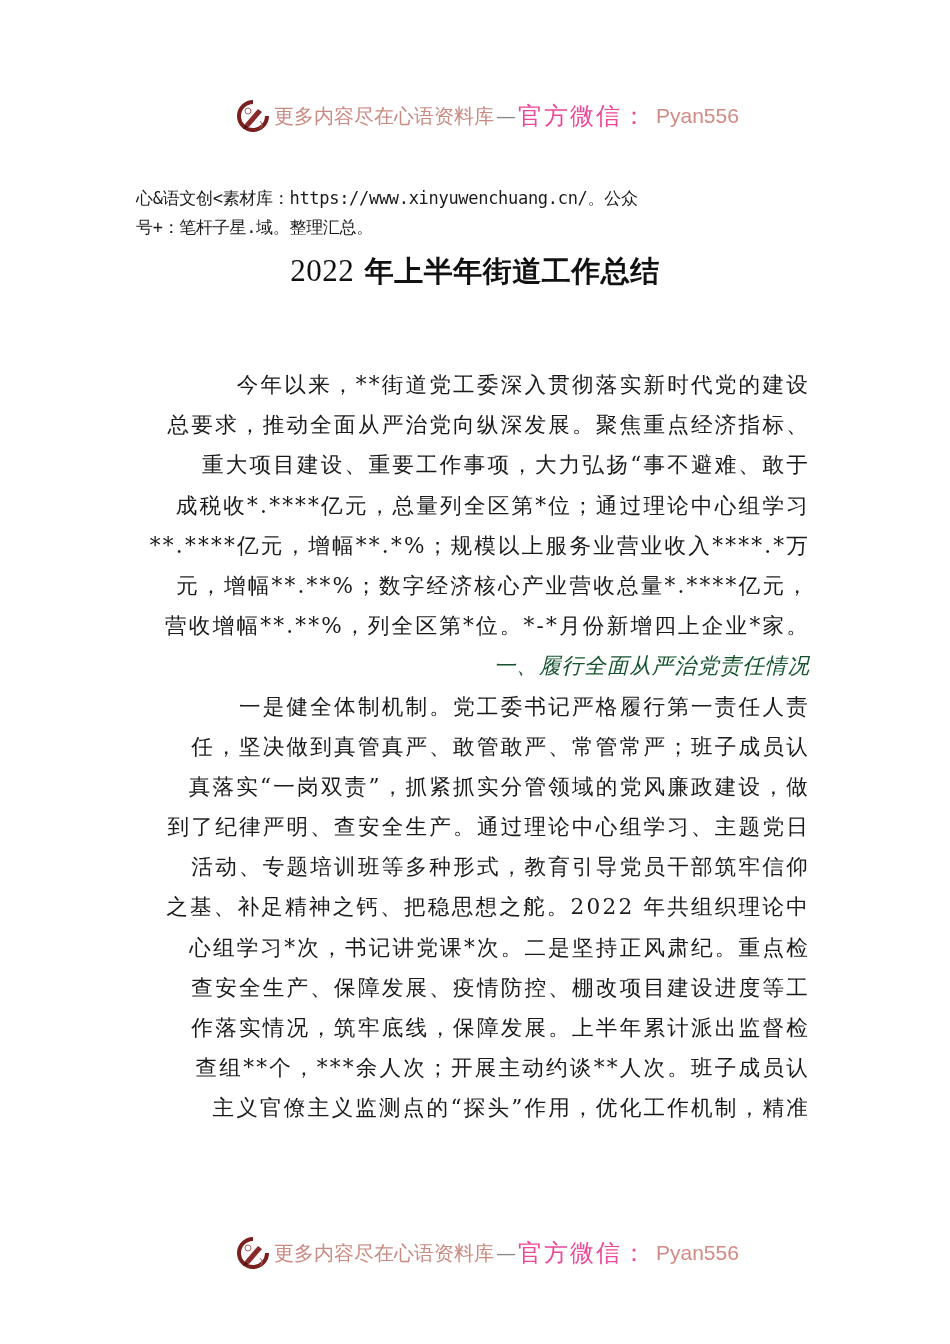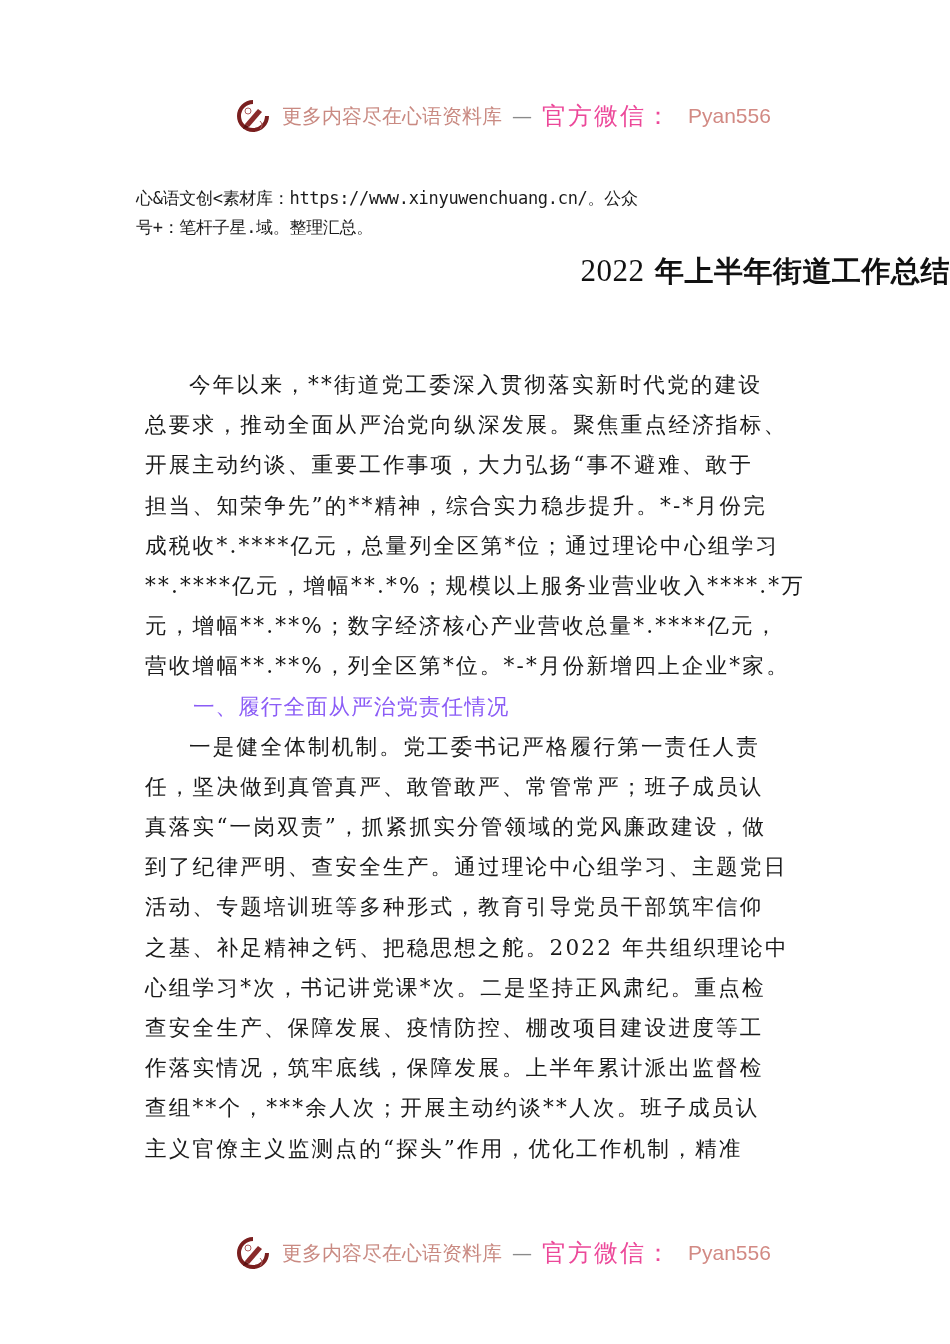--- a/index.html
+++ b/index.html
@@ -15,21 +15,20 @@
       font-family: "DejaVu Serif", "Liberation Serif", serif;
       color: #1a1a1a;
     }
     .watermark {
       position: absolute;
       left: 236px;
       height: 40px;
       display: flex;
       align-items: center;
       white-space: nowrap;
-      gap: 8px;
     }
     .watermark.top { top: 96px; }
     .watermark.bottom { top: 1233px; }
     .wm-logo {
       width: 34px;
       height: 34px;
       margin-right: 4px;
       display: inline-block;
     }
     .wm-main {
@@ -66,21 +65,21 @@
       line-height: 29px;
       color: #1a1a1a;
       letter-spacing: -0.3px;
     }
 
     .doc-title {
       position: absolute;
       left: 0;
       width: 950px;
       top: 252px;
-      text-align: right;
+      text-align: center;
       font-family: "DejaVu Serif", "Liberation Serif", serif;
       font-weight: bold;
       font-size: 29px;
       letter-spacing: 0.5px;
       color: #111;
     }
     .doc-title .yr {
       font-family: "Liberation Serif", serif;
       font-weight: normal;
       font-size: 31px;
@@ -93,28 +92,30 @@
       width: 665px;
     }
     .line {
       height: 40.2px;
       line-height: 40.2px;
       font-size: 21.6px;
       white-space: nowrap;
       letter-spacing: 2.2px;
       color: #1a1a1a;
       font-family: "DejaVu Serif", serif;
+      text-align: right;
     }
     .line.indent { padding-left: 44px; }
     .line.heading {
       font-family: "DejaVu Sans", "Liberation Sans", sans-serif;
       font-size: 21.6px;
       letter-spacing: 1px;
       padding-left: 48px;
-      color: #8b5cf6;
+      color: #14532d;
+      font-style: italic;
     }
   </style>
 </head>
 <body>
 
 <div class="watermark top">
   <span class="wm-logo">
     <svg width="34" height="34" viewBox="0 0 34 34">
       <path d="M17 3 A14 14 0 1 0 31 17" fill="none" stroke="#7a1f1f" stroke-width="4"></path>
       <path d="M9 25 L22 10 L26 13 L13 28 Z" fill="#8a2a2a"></path>
@@ -132,22 +133,21 @@
 <div class="source-note">
   <div>心&amp;语文创&lt;素材库：https://www.xinyuwenchuang.cn/。公众</div>
   <div>号+：笔杆子星.域。整理汇总。</div>
 </div>
 
 <div class="doc-title"><span class="yr">2022</span><span> 年上半年街道工作总结</span></div>
 
 <div class="body-text">
   <div class="line indent">今年以来，**街道党工委深入贯彻落实新时代党的建设</div>
   <div class="line">总要求，推动全面从严治党向纵深发展。聚焦重点经济指标、</div>
-  <div class="line">开展主动约谈、重要工作事项，大力弘扬“事不避难、敢于</div>
-  <div class="line">担当、知荣争先”的**精神，综合实力稳步提升。*-*月份完</div>
+  <div class="line">重大项目建设、重要工作事项，大力弘扬“事不避难、敢于</div>
   <div class="line">成税收*.****亿元，总量列全区第*位；通过理论中心组学习</div>
   <div class="line">**.****亿元，增幅**.*%；规模以上服务业营业收入****.*万</div>
   <div class="line">元，增幅**.**%；数字经济核心产业营收总量*.****亿元，</div>
   <div class="line">营收增幅**.**%，列全区第*位。*-*月份新增四上企业*家。</div>
   <div class="line heading">一、履行全面从严治党责任情况</div>
   <div class="line indent">一是健全体制机制。党工委书记严格履行第一责任人责</div>
   <div class="line">任，坚决做到真管真严、敢管敢严、常管常严；班子成员认</div>
   <div class="line">真落实“一岗双责”，抓紧抓实分管领域的党风廉政建设，做</div>
   <div class="line">到了纪律严明、查安全生产。通过理论中心组学习、主题党日</div>
   <div class="line">活动、专题培训班等多种形式，教育引导党员干部筑牢信仰</div>

